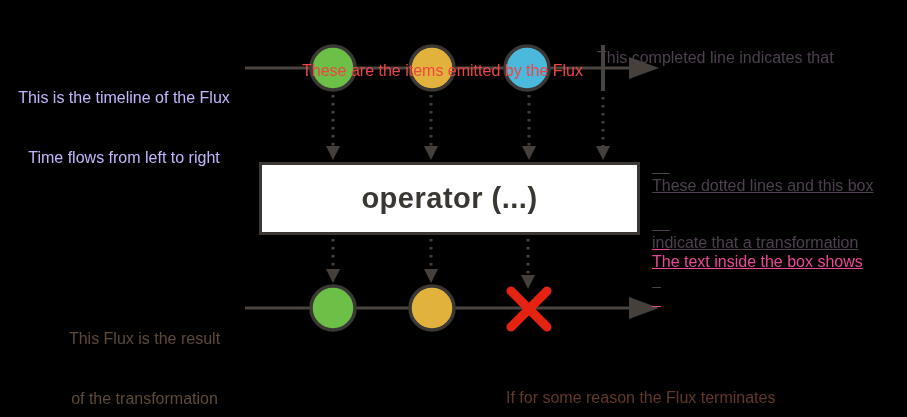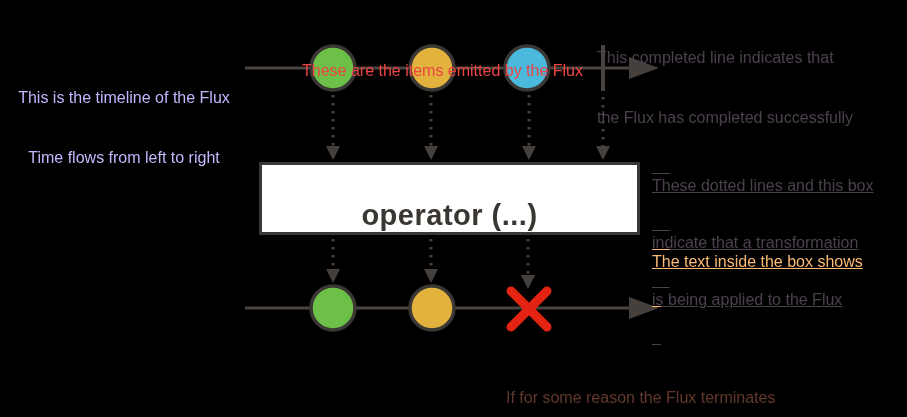--- a/index.html
+++ b/index.html
@@ -35,21 +35,21 @@
   .operator-box {
     position: absolute;
     left: 259px;
     top: 162px;
     width: 381px;
     height: 73px;
     box-sizing: border-box;
     border-style: solid;
     border-width: 3px;
     display: flex;
-    align-items: flex-end;
+    align-items: center;
     justify-content: center;
     font-size: 29px;
     font-weight: bold;
     letter-spacing: 0.5px;
   }
 </style>
 </head>
 <body>
 
 <div class="canvas" style="background: rgb(0, 0, 0);">
@@ -101,34 +101,34 @@
     <div>This is the timeline of the Flux</div>
     <div>Time flows from left to right</div>
   </div>
 
   <div class="note center" style="left: 275px; top: 21px; width: 308px; color: #ef4444; text-align: right;">
     <div>These are the items emitted by the Flux</div>
   </div>
 
   <div class="note" style="left: 597px; top: 8px; width: 290px; color: rgb(76, 64, 78);">
     <div>This completed line indicates that</div>
-    <div>the Flux has completed successfully</div>
   </div>
 
   <div class="note tight" style="left: 652px; top: 138px; width: 250px; color: rgb(76, 64, 78);">
     <div>These dotted lines and this box</div>
     <div>indicate that a transformation</div>
-    <div>is being applied to the Flux</div>
   </div>
 
-  <div class="note tight" style="left: 652px; top: 214px; width: 250px; color: #fdba74;">
+  <div class="note tight" style="left: 652px; top: 214px; width: 250px; color: #ec4899;">
     <div>The text inside the box shows</div>
   </div>
 
   <div class="note center" style="left: 52px; top: 289px; width: 185px; color: rgb(93, 74, 56);">
+    <div>This Flux is the result</div>
+    <div>of the transformation</div>
   </div>
 
   <div class="note" style="left: 506px; top: 348px; width: 320px; color: rgb(99, 56, 44);">
     <div>If for some reason the Flux terminates</div>
     
     
   </div>
 
 </div>
 

